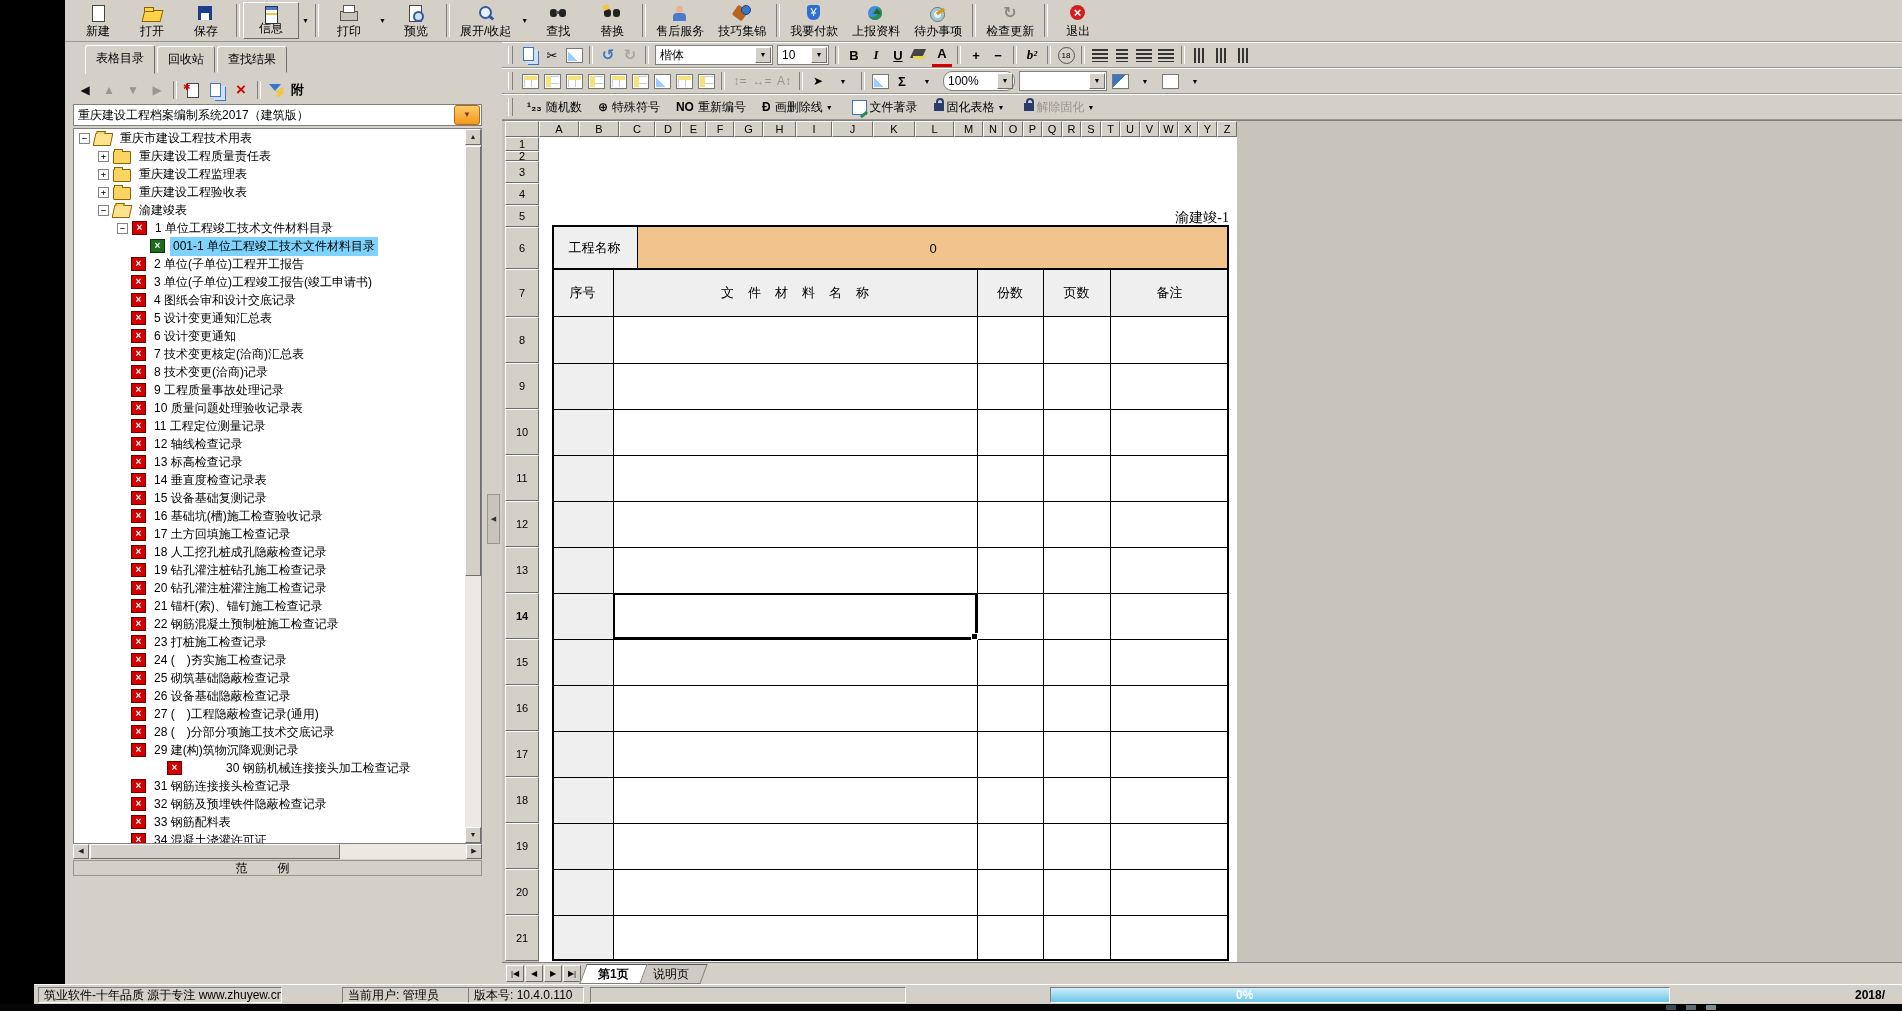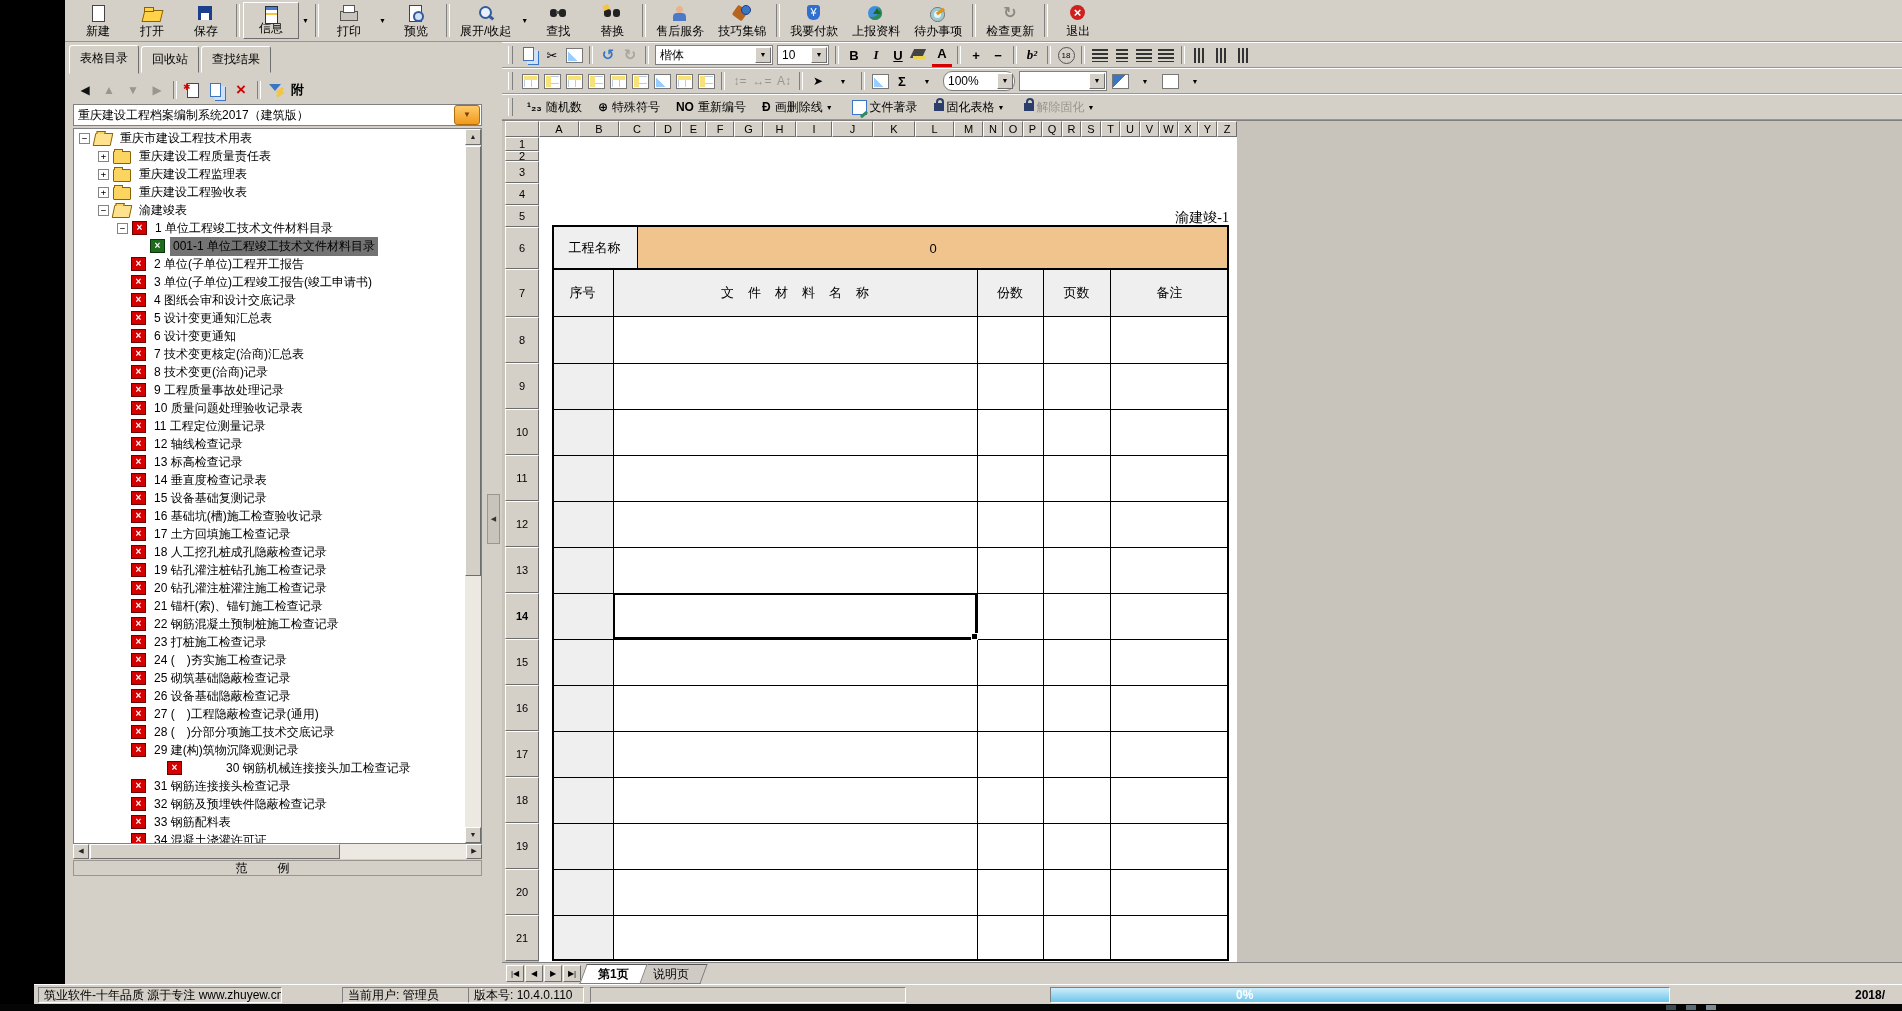--- a/index.html
+++ b/index.html
@@ -39,21 +39,21 @@
   .i-tips::after{content:"";position:absolute;left:10px;top:1px;width:8px;height:8px;background:#3b76c4;border-radius:50%;border:1px solid #1c3e8c;}
   .i-pay::before{content:"¥";position:absolute;left:4px;top:1px;width:13px;height:15px;background:#2f6fd0;border-radius:3px 3px 6px 6px;color:#fff;font-size:11px;text-align:center;line-height:15px;}
   .i-upload::before{content:"";position:absolute;left:3px;top:2px;width:14px;height:14px;border-radius:50%;background:#3f8edc;box-shadow:inset -3px -3px 0 #2e8b57;}
   .i-upload::after{content:"";position:absolute;left:8px;top:0px;width:0;height:0;border:4px solid transparent;border-bottom:6px solid #1d6b1d;}
   .i-todo::before{content:"";position:absolute;left:3px;top:3px;width:13px;height:13px;background:#e9f2fb;border:1px solid #667;border-radius:50%;box-shadow:inset 0 0 0 3px #9cc;}
   .i-todo::after{content:"";position:absolute;left:9px;top:6px;width:9px;height:3px;background:#e2930a;transform:rotate(-35deg);}
   .i-update::before{content:"↻";position:absolute;left:4px;top:-1px;font-size:16px;font-weight:bold;color:#8a8a82;}
   .i-exit::before{content:"×";position:absolute;left:3px;top:1px;width:15px;height:15px;background:#cf1f1f;border-radius:50%;color:#fff;font-weight:bold;font-size:13px;line-height:15px;text-align:center;}
   
   #sidebar{left:65px;top:42px;width:437px;height:942px;background:#d4d0c8;border-right:1px solid #808080;box-sizing:border-box;}
-  #side-tabs{position:absolute;left:4px;top:5px;height:26px;display:flex;align-items:flex-end;}
+  #side-tabs{position:absolute;left:20px;top:5px;height:26px;display:flex;align-items:flex-end;}
   .stab1{padding:4px 10px;border:1px solid;border-color:#fff #6e6e6e transparent #fff;background:#d4d0c8;
          border-radius:3px 3px 0 0;margin-right:2px;white-space:nowrap;}
   .stab1.on{padding-bottom:6px;position:relative;top:1px;}
   #side-tools{position:absolute;left:8px;top:36px;height:24px;display:flex;align-items:center;}
   .sico{width:20px;height:18px;margin:0 2px;position:relative;text-align:center;line-height:18px;}
   .arr{font-size:12px;color:#9a968e;}
   .arr.on{color:#111;}
   .sep-v{width:2px;height:18px;margin:0 4px;border-left:1px solid #808080;border-right:1px solid #fff;}
   .i-adddoc::before{content:"";position:absolute;left:4px;top:2px;width:10px;height:13px;background:#fff;border:1px solid #445;}
   .i-adddoc::after{content:"✱";position:absolute;left:0;top:-3px;color:#d40000;font-size:9px;}
@@ -74,21 +74,21 @@
        margin-right:4px;flex:none;font-family:"DejaVu Sans Mono",monospace;}
   .tico{flex:none;margin-right:5px;position:relative;}
   .tico.folder,.tico.folder-open{width:16px;height:11px;background:#fcd462;border:1px solid #8a6200;border-radius:1px;margin-top:2px;}
   .tico.folder::before,.tico.folder-open::before{content:"";position:absolute;left:0;top:-3px;width:7px;height:2px;background:#fcd462;border:1px solid #8a6200;border-bottom:none;}
   .tico.folder-open{transform:skewX(-12deg);background:#ffe28e;}
   .tico.doc-red,.tico.doc-green{width:13px;height:12px;background:#d40000;border:1px solid #6b0000;color:#fff;
        font-size:10px;font-weight:bold;line-height:12px;text-align:center;}
   .tico.doc-red::before,.tico.doc-green::before{content:"×";}
   .tico.doc-green{background:#1e6b1e;border-color:#0c330c;}
   .tlabel{font-size:12px;padding:1px 3px;}
-  .tlabel.sel{background:#737373;}
+  .tlabel.sel{background:#7dd3fc;}
   
   .vsb{position:absolute;right:0;top:0;width:16px;height:714px;background:#ece9e2;}
   .sbtn{position:absolute;width:16px;height:16px;background:#d4d0c8;border:1px solid;border-color:#fff #6e6e6e #6e6e6e #fff;
         box-sizing:border-box;font-size:7px;text-align:center;line-height:13px;color:#222;}
   .sthumb{position:absolute;left:0;width:16px;background:#d4d0c8;border:1px solid;border-color:#fff #6e6e6e #6e6e6e #fff;box-sizing:border-box;}
   #side-hscroll{position:absolute;left:8px;top:802px;width:409px;height:15px;background:#ece9e2;}
   #side-hscroll .sbtn{height:15px;line-height:12px;}
   #ex-header{position:absolute;left:8px;top:818px;width:409px;height:16px;background:#d4d0c8;border:1px solid #9a968e;
              box-sizing:border-box;text-align:center;font-size:12px;letter-spacing:30px;line-height:14px;}
   #ex-panel{position:absolute;left:8px;top:834px;width:409px;height:94px;background:#fff;border:1px solid #808080;box-sizing:border-box;}

